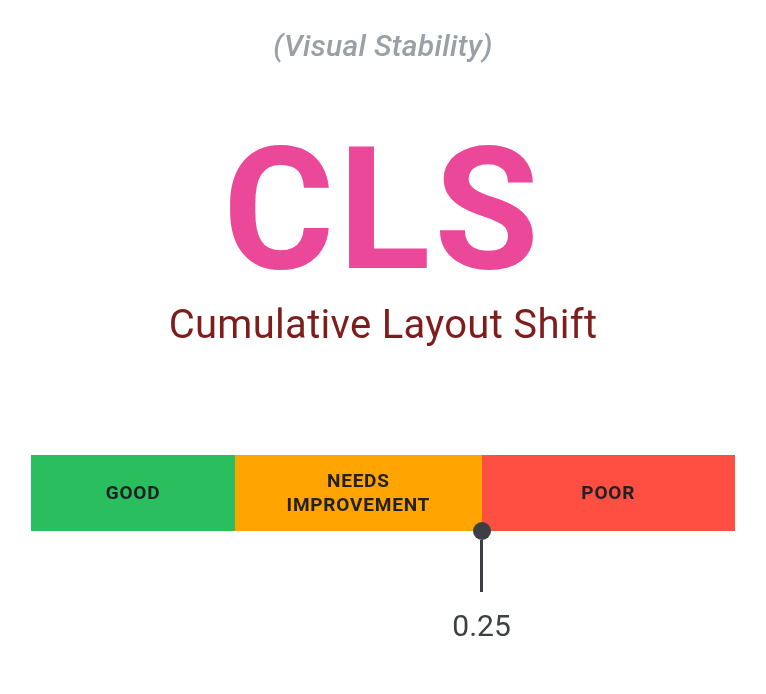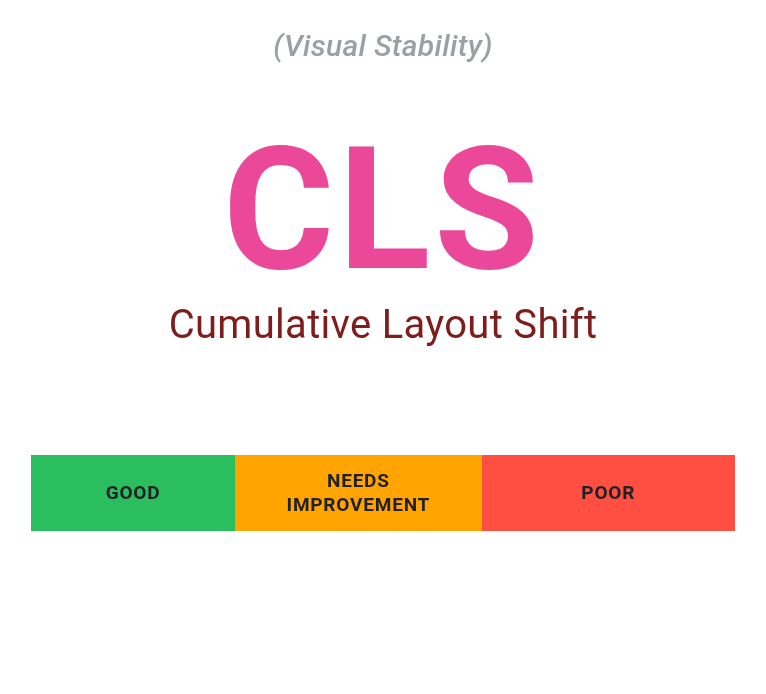--- a/index.html
+++ b/index.html
@@ -30,14 +30,19 @@
   <div class="fullname">Cumulative Layout Shift</div>
 
   <div class="scale">
     <div class="segment seg-good">GOOD</div>
     <div class="segment seg-needs">NEEDS
 IMPROVEMENT</div>
     <div class="segment seg-poor">POOR</div>
   </div>
 
   <div class="markers">
+    <div class="marker m2">
+      <div class="dot"></div>
+      <div class="line"></div>
+      <div class="label">0.25</div>
+    </div>
   </div>
 </div>
 
 </body></html>

